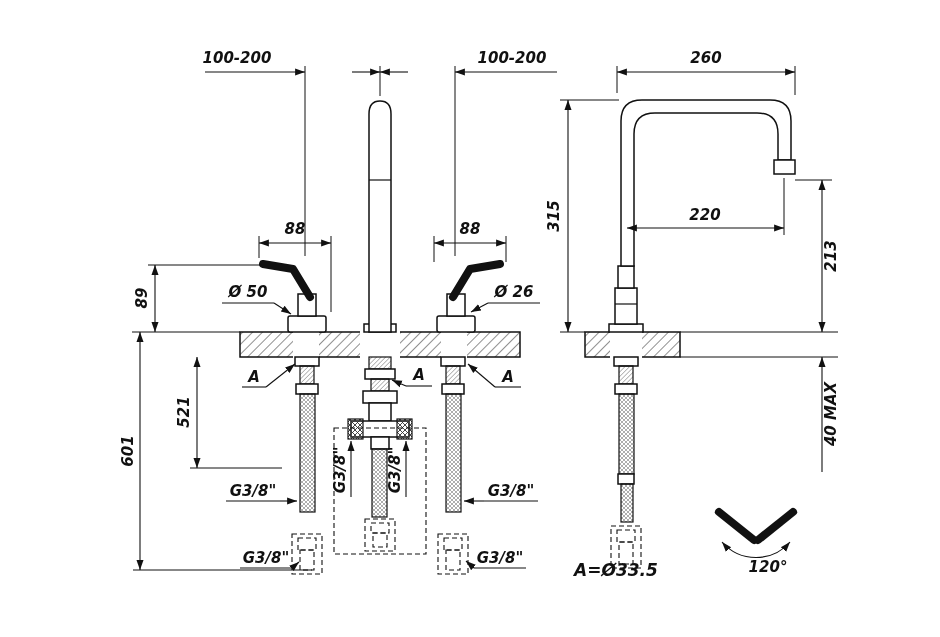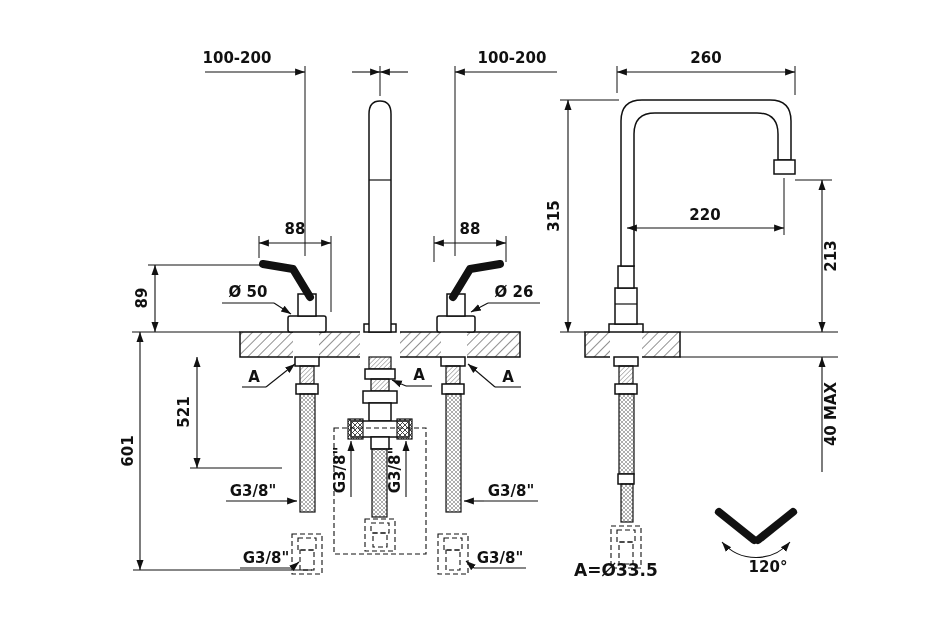--- a/index.html
+++ b/index.html
@@ -1,16 +1,16 @@
 <!DOCTYPE html>
 <html><head>
 <meta charset="utf-8">
 <style>
   html,body{margin:0;padding:0;background:#ffffff;}
-  .page{width:940px;height:637px;position:relative;background:#fff;overflow:hidden;}
+  .page{width:940px;height:637px;position:relative;background:#fff;overflow:hidden;font-style:italic;}
   svg{display:block;}
   svg text{font-family:"DejaVu Sans","Liberation Sans",sans-serif;font-weight:bold;font-size:15px;fill:#111;}
   svg text.big{font-size:17px;}
   .outline{fill:#ffffff;stroke:#111;stroke-width:1.5;}
   .thin{fill:none;stroke:#111;stroke-width:1.2;}
   .dim{fill:none;stroke:#111;stroke-width:1.1;}
   .ext{fill:none;stroke:#111;stroke-width:1;}
   .dashed{fill:none;stroke:#111;stroke-width:1.1;stroke-dasharray:5 3;}
   .lever{fill:none;stroke:#111;stroke-width:8;stroke-linecap:round;stroke-linejoin:round;}
 </style>

